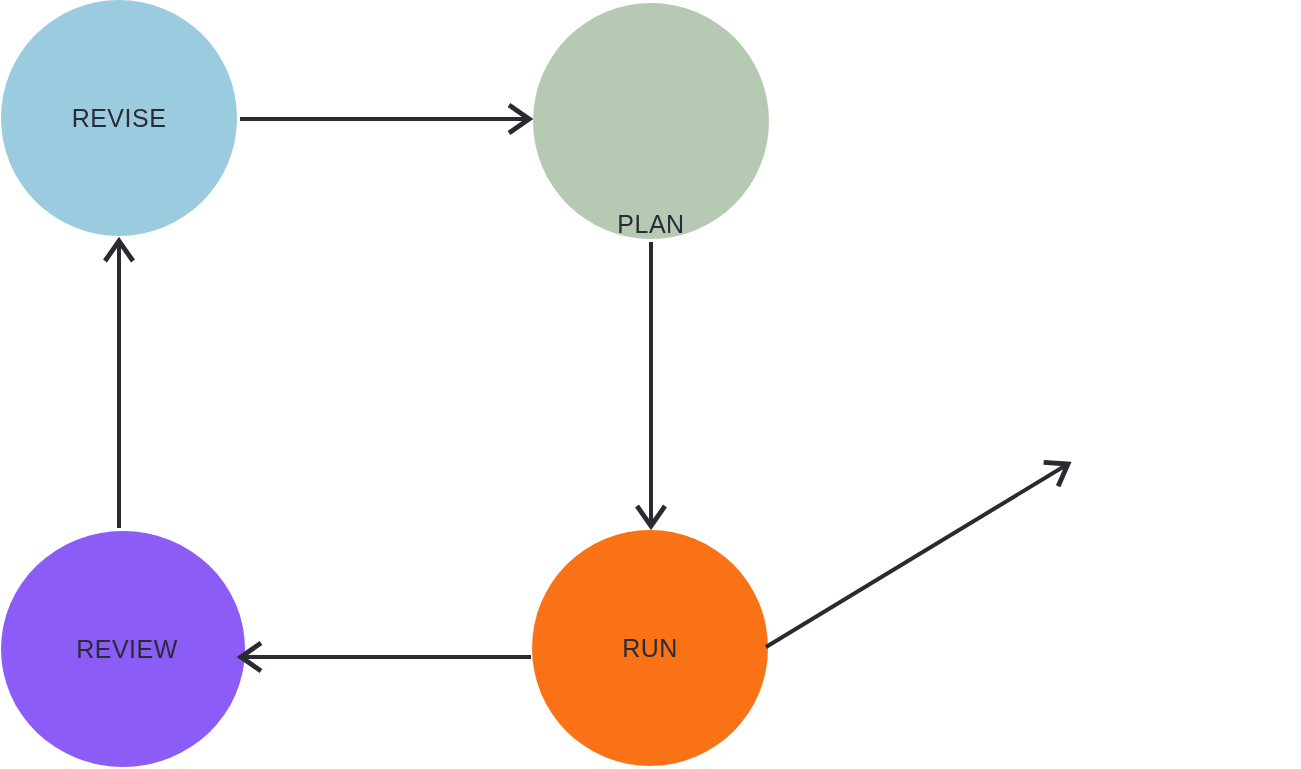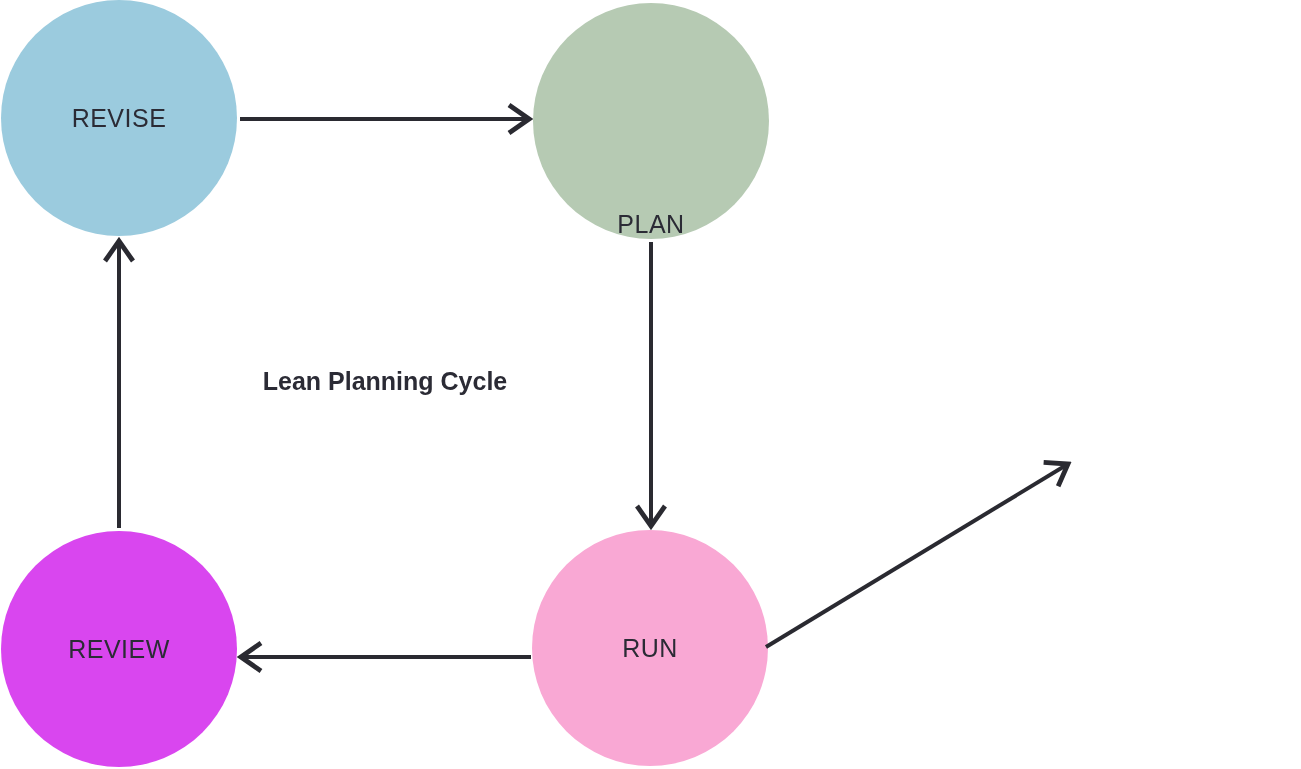--- a/index.html
+++ b/index.html
@@ -64,29 +64,28 @@
 
   <div class="node" id="node-revise" style="background-color: rgb(155, 203, 222);">
     <span class="node-label">REVISE</span>
   </div>
 
   <div class="node" id="node-plan" style="background-color: rgb(182, 202, 179); align-items: flex-end;">
     <span class="node-label">PLAN</span>
   </div>
 
 
-  <div class="node" id="node-run" style="background-color: #f9a8d4;">
+  <div class="node" id="node-run" style="background-color: #f97316;">
     <span class="node-label">RUN</span>
   </div>
 
-  <div class="node" id="node-review" style="background-color: #d946ef;">
+  <div class="node" id="node-review" style="background-color: #8b5cf6; padding-left: 8px;">
     <span class="node-label">REVIEW</span>
   </div>
 
-  <div class="diagram-title">Lean Planning Cycle</div>
 
   <svg class="edges-layer" viewBox="0 0 1301 769" xmlns="http://www.w3.org/2000/svg">
     <defs>
       <marker id="arrowhead" viewBox="0 0 14 18" refX="12" refY="9" markerWidth="28" markerHeight="36" markerUnits="userSpaceOnUse" orient="auto">
         <path d="M2,2 L12,9 L2,16" fill="none" stroke="#2A2A31" stroke-width="2.4"></path>
       </marker>
     </defs>
 
     <line x1="240" y1="119" x2="529" y2="119" stroke="#2A2A31" stroke-width="4" marker-end="url(#arrowhead)"></line>
 

